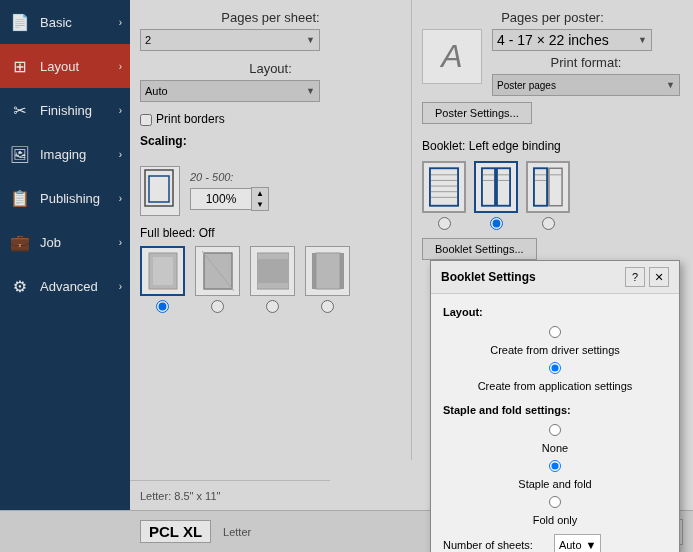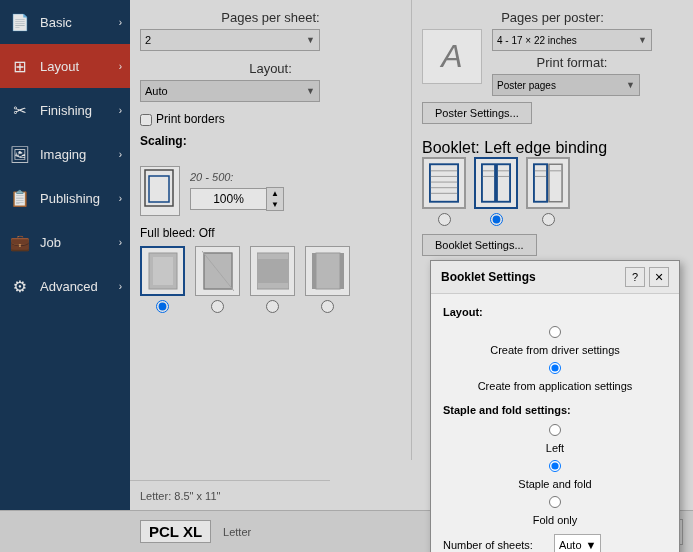--- a/index.html
+++ b/index.html
@@ -30,40 +30,40 @@
     .checkbox-row input { width: 12px; height: 12px; }
 
     
     .scaling-section { margin-top: 8px; }
     .scaling-label { font-size: 12px; font-weight: bold; margin-bottom: 18px; }
     .scaling-inner { display: flex; align-items: center; gap: 10px; }
     .scaling-icon { width: 40px; height: 50px; border: 1px solid #aaa; background: white; display: flex; align-items: center; justify-content: center; position: relative; }
     .scaling-controls { display: flex; flex-direction: column; gap: 4px; }
     .scale-range { font-size: 11px; color: #555; font-style: italic; }
     .scale-input-row { display: flex; align-items: center; }
-    .scale-input { width: 76px; height: 22px; border: 1px solid #aaa; border-right: none; text-align: center; font-size: 12px; }
+    .scale-input { width: 61px; height: 22px; border: 1px solid #aaa; border-right: none; text-align: center; font-size: 12px; }
     .scale-spinner { display: flex; flex-direction: column; border: 1px solid #aaa; }
     .scale-spinner button { width: 16px; height: 11px; background: #e8e8e8; border: none; cursor: pointer; font-size: 8px; line-height: 1; }
 
     
     .full-bleed-section { margin-top: 10px; }
     .full-bleed-label { font-size: 12px; margin-bottom: 6px; }
     .full-bleed-label span { font-weight: normal; }
     .bleed-options { display: flex; gap: 10px; align-items: flex-end; }
     .bleed-option { display: flex; flex-direction: column; align-items: center; gap: 4px; }
     .bleed-thumb { width: 45px; height: 50px; border: 1px solid #aaa; background: white; display: flex; align-items: center; justify-content: center; }
     .bleed-thumb.selected { border: 2px solid #1a5296; }
 
     
     .poster-section { margin-bottom: 15px; }
     .booklet-section {}
     .poster-icon { width: 60px; height: 55px; border: 1px solid #ccc; background: white; display: flex; align-items: center; justify-content: center; margin-bottom: 8px; }
     .poster-icon-letter { font-size: 32px; color: #888; font-style: italic; }
 
-    .booklet-title { font-size: 16px; }
+    .booklet-title { font-size: 12px; margin-bottom: 8px; }
     .booklet-options { display: flex; gap: 8px; margin-bottom: 8px; }
     .booklet-opt { display: flex; flex-direction: column; align-items: center; gap: 4px; }
     .booklet-thumb { width: 44px; height: 52px; border: 2px solid #aaa; background: white; display: flex; align-items: center; justify-content: center; cursor: pointer; }
     .booklet-thumb.selected { border: 2px solid #1a5296; }
     .booklet-thumb svg { width: 30px; height: 40px; }
     .booklet-settings-btn { padding: 4px 12px; border: 1px solid #aaa; background: #e8e8e8; cursor: pointer; font-size: 11px; }
 
     
     .bottom-bar { position: absolute; bottom: 0; left: 0; width: 693px; height: 42px; background: #e0e0e0; border-top: 1px solid #bbb; display: flex; align-items: center; padding: 0 10px; gap: 8px; }
     .pcl-badge { background: white; border: 1px solid #aaa; padding: 2px 8px; font-size: 15px; font-weight: bold; }
@@ -235,25 +235,25 @@
 
     <div class="right-panel">
       <div class="poster-section">
         <div class="panel-label">Pages per poster:</div>
         <div style="display:flex; gap:10px; align-items:flex-start; margin-bottom:6px;">
           <div class="poster-icon">
             <span class="poster-icon-letter">A</span>
           </div>
           <div>
             <div class="layout-select" style="width:160px; margin-bottom:4px;">
-              <span style="font-size:10px;">4 - 17 × 22 inches</span>
+              <span style="font-size:14px;">4 - 17 × 22 inches</span>
               <span class="dropdown-arrow">▼</span>
             </div>
             <div class="panel-label">Print format:</div>
-            <div class="layout-select" style="width:148px; background:#d8d8d8;">
+            <div class="layout-select" style="width:188px; background:#d8d8d8;">
               <span style="font-size:10px;">Poster pages</span>
               <span class="dropdown-arrow">▼</span>
             </div>
           </div>
         </div>
         <button class="booklet-settings-btn">Poster Settings...</button>
       </div>
 
       <div class="booklet-section">
         <div class="booklet-title">
@@ -339,21 +339,21 @@
         <div class="dialog-radio-row">
           <input type="radio" name="layout-src" checked="" style="">
           <label>Create from application settings</label>
         </div>
       </div>
 
       <div class="dialog-section">
         <div class="dialog-section-label">Staple and fold settings:</div>
         <div class="dialog-radio-row">
           <input type="radio" name="staple-opt" style="">
-          <label>Left</label>
+          <label>None</label>
         </div>
         <div class="dialog-radio-row">
           <input type="radio" name="staple-opt" checked="" style="">
           <label>Staple and fold</label>
         </div>
         <div class="dialog-radio-row">
           <input type="radio" name="staple-opt" style="">
           <label>Fold only</label>
         </div>
         <div class="number-sheets-row">

